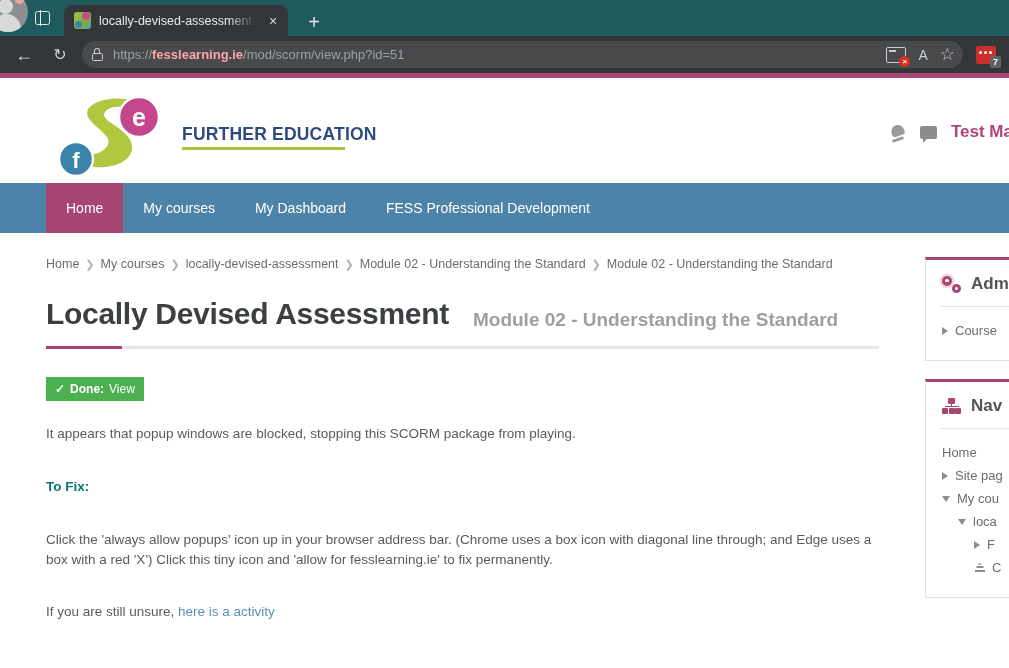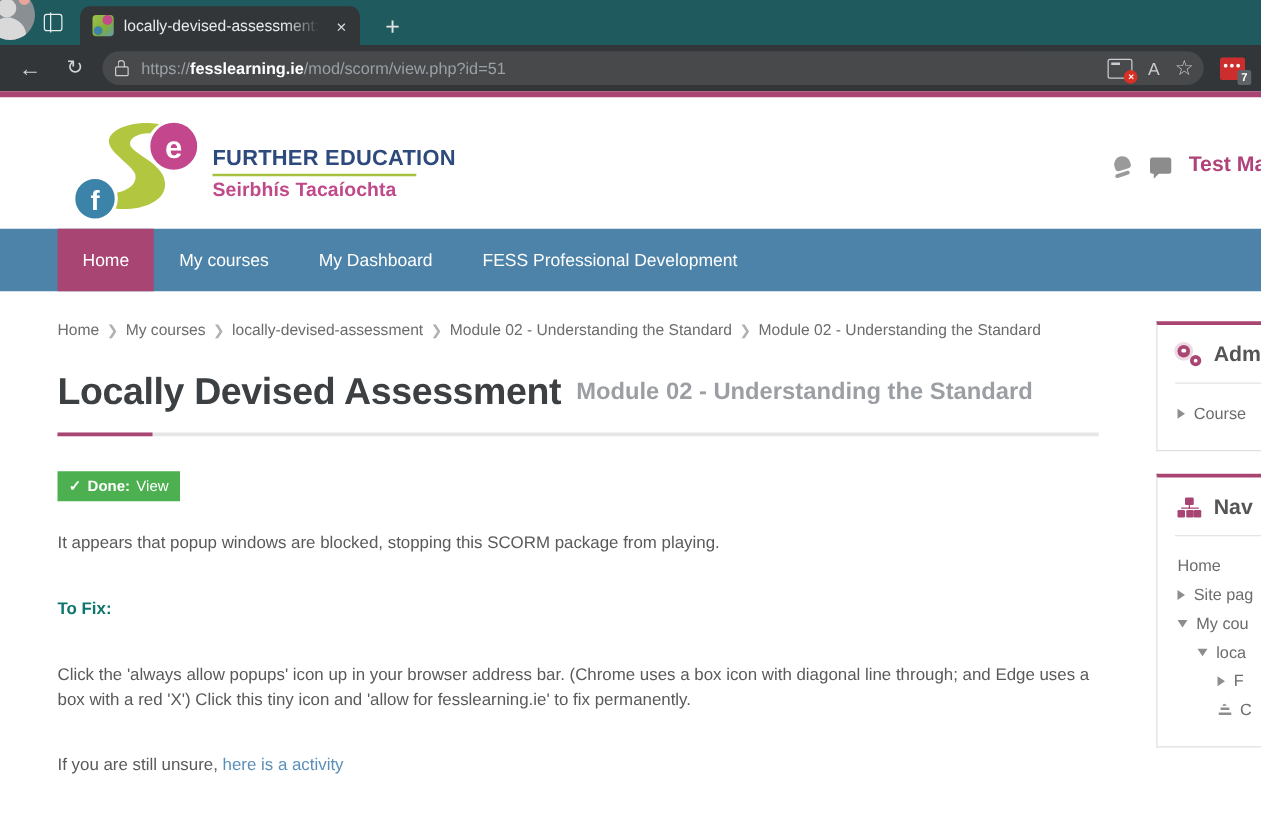--- a/index.html
+++ b/index.html
@@ -91,21 +91,21 @@
   .lock{ width:11px;height:13px;position:relative;flex:none;margin-right:10px; }
   .lock .shackle{
     position:absolute;left:2.4px;top:0;width:6px;height:6px;border:1.4px solid #c8ccd0;
     border-bottom:none;border-radius:3px 3px 0 0;
   }
   .lock .bodyb{
     position:absolute;left:0;bottom:0;width:11px;height:8px;border:1.4px solid #c8ccd0;
     border-radius:1.5px;
   }
   .url{ font-size:13px; color:#9aa0a6; white-space:nowrap; overflow:hidden; flex:1; }
-  .url b{ color:#ffffff; font-weight:700; }
+  .url b{ color:#fca5a5; font-weight:700; }
   .omni-right{ display:flex; align-items:center; gap:2px; }
   .popup-blocked{
     width:20px;height:16px;border:1.6px solid #c9cdd1;border-radius:2px;position:relative;
   }
   .popup-blocked:before{
     content:"";position:absolute;left:2px;top:2px;width:7px;height:2px;background:#c9cdd1;
   }
   .popup-blocked .xbadge{
     position:absolute;right:-5px;bottom:-5px;width:11px;height:11px;border-radius:50%;
     background:#d93025;color:#fff;font-size:8px;line-height:11px;text-align:center;font-weight:700;
@@ -125,21 +125,21 @@
     font-size:9px;line-height:10px;padding:1px 3px;border-radius:2px;font-weight:700;
   }
   .accent-stripe{ height:5px; background:#a84573; }
 
   
   .page{ background:#fff; height:590px; position:relative; }
 
   .site-header{ height:105px; position:relative; }
   .logo{ position:absolute; left:46px; top:17px; display:flex; align-items:center; }
   .logo-mark{ width:122px; height:88px; position:relative; flex:none; }
-  .logo-text{ margin-left:2px; }
+  .logo-text{ margin-left:14px; }
   .logo-l1{
     font-family:"Liberation Sans", sans-serif;
     font-size:17.5px; font-weight:700; color:#2e4a7d; letter-spacing:.2px; line-height:1.06;
   }
   .logo-rule{ height:2.5px; background:#a7c23f; margin:3px 0 3px; width:163px; }
   .logo-l2{
     font-size:15.5px; font-weight:700; color:#c0498a; line-height:1.1; letter-spacing:.1px;
   }
 
   .hdr-right{
@@ -172,21 +172,21 @@
   }
   .navitem.active{ background:#a84573; font-weight:400; }
 
   .content{ display:flex; padding:0; }
   .main-col{ width:925px; padding:24px 46px 0 46px; }
 
   .breadcrumb{ display:flex; align-items:center; font-size:12.5px; color:#6e6e6e; gap:6px; white-space:nowrap; }
   .breadcrumb .sep{ color:#b0b0b0; font-size:11px; }
   .breadcrumb .crumb{ color:#6c6c6c; }
 
-  .title-row{ margin-top:26px; display:flex; align-items:center; gap:12px; }
+  .title-row{ margin-top:26px; display:flex; align-items:flex-end; gap:24px; }
   h1.page-title{
     font-size:30px; font-weight:700; color:#3c4043; letter-spacing:-0.3px;
   }
   .title-sub{ font-size:19px; font-weight:700; color:#9b9fa3; }
   .title-rule{
     margin-top:15px; height:3px; background:#e6e6e6; position:relative;
   }
   .title-rule:before{
     content:"";position:absolute;left:0;top:0;width:76px;height:3px;background:#a84573;
   }
@@ -329,21 +329,20 @@
           <circle cx="93" cy="22" r="20" fill="none" stroke="#ffffff" stroke-width="2.5"></circle>
           <text x="93" y="31" font-family="Liberation Sans, sans-serif" font-size="25" font-weight="700" fill="#ffffff" text-anchor="middle">e</text>
           <circle cx="30" cy="64" r="17" fill="#3b83a8"></circle>
           <circle cx="30" cy="64" r="17" fill="none" stroke="#ffffff" stroke-width="2.5"></circle>
           <text x="30" y="73" font-family="Liberation Sans, sans-serif" font-size="22" font-weight="700" fill="#ffffff" text-anchor="middle">f</text>
         </svg>
       </div>
       <div class="logo-text">
         <div class="logo-l1">FURTHER EDUCATION</div>
         <div class="logo-rule"></div>
-        <div class="logo-l2">Seirbhís Tacaíochta</div>
       </div>
     </div>
 
     <div class="hdr-right">
       <span class="bell"></span>
       <span class="chat"></span>
       <span class="username">Test Ma</span>
     </div>
   </div>
 

